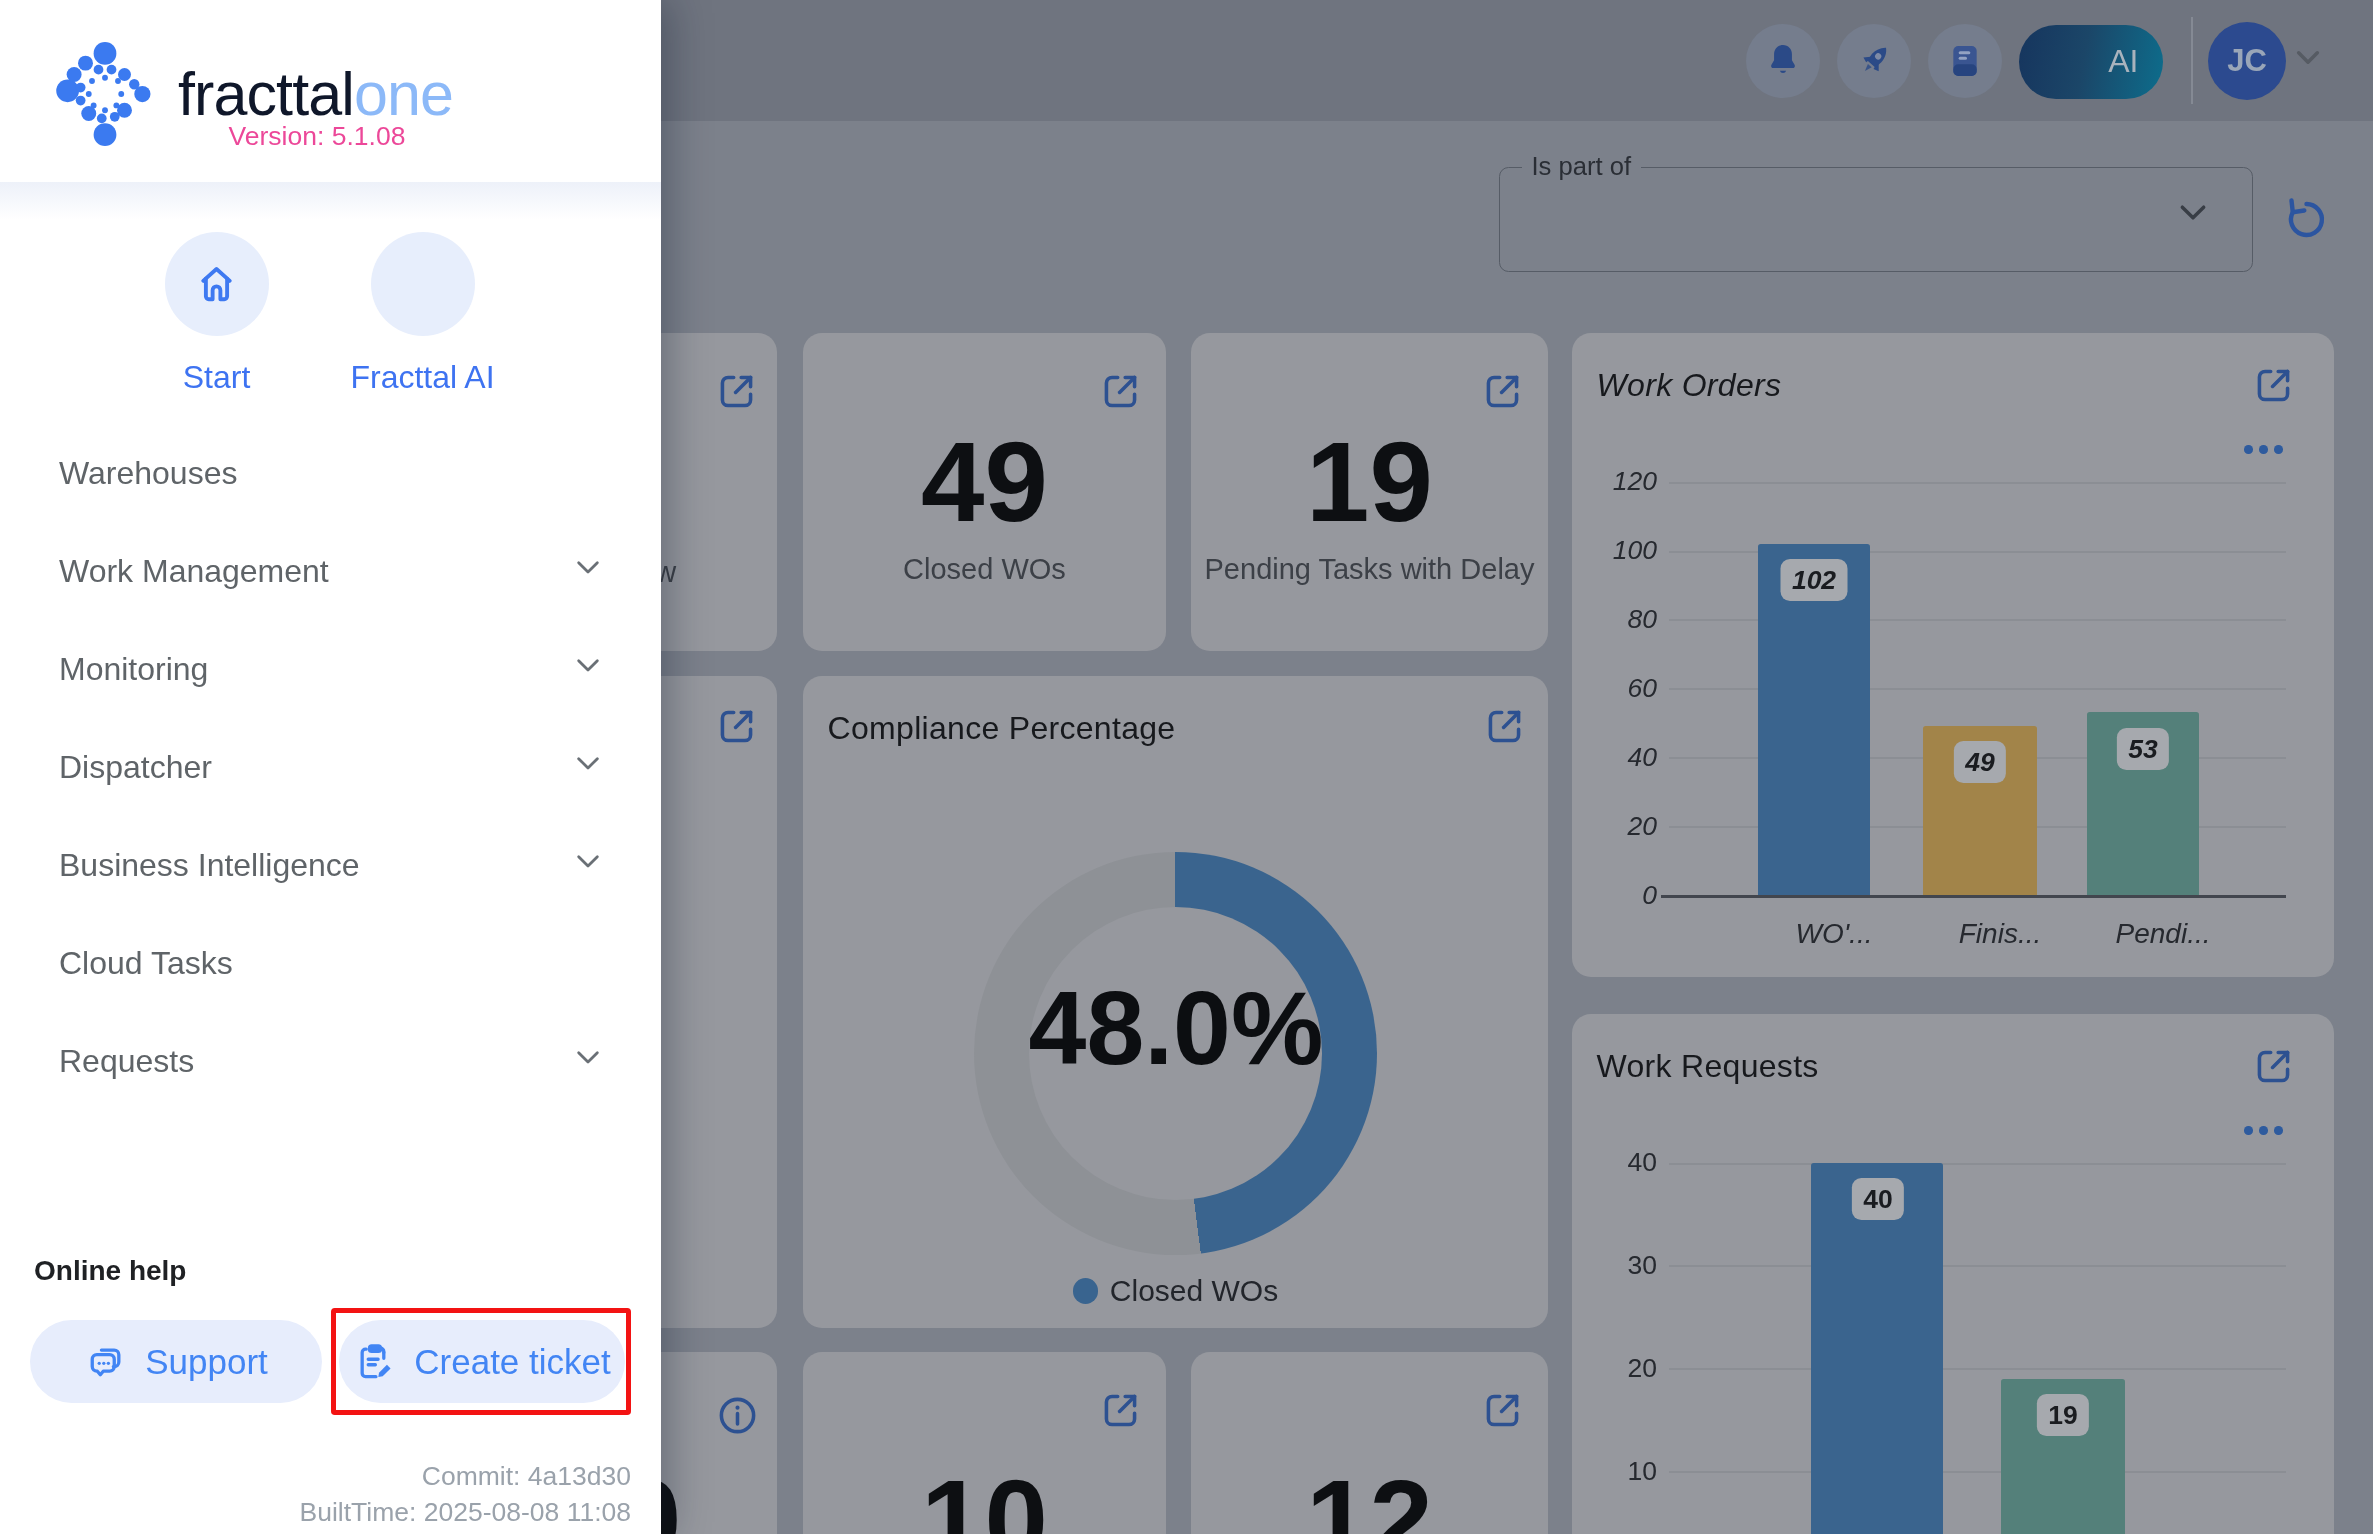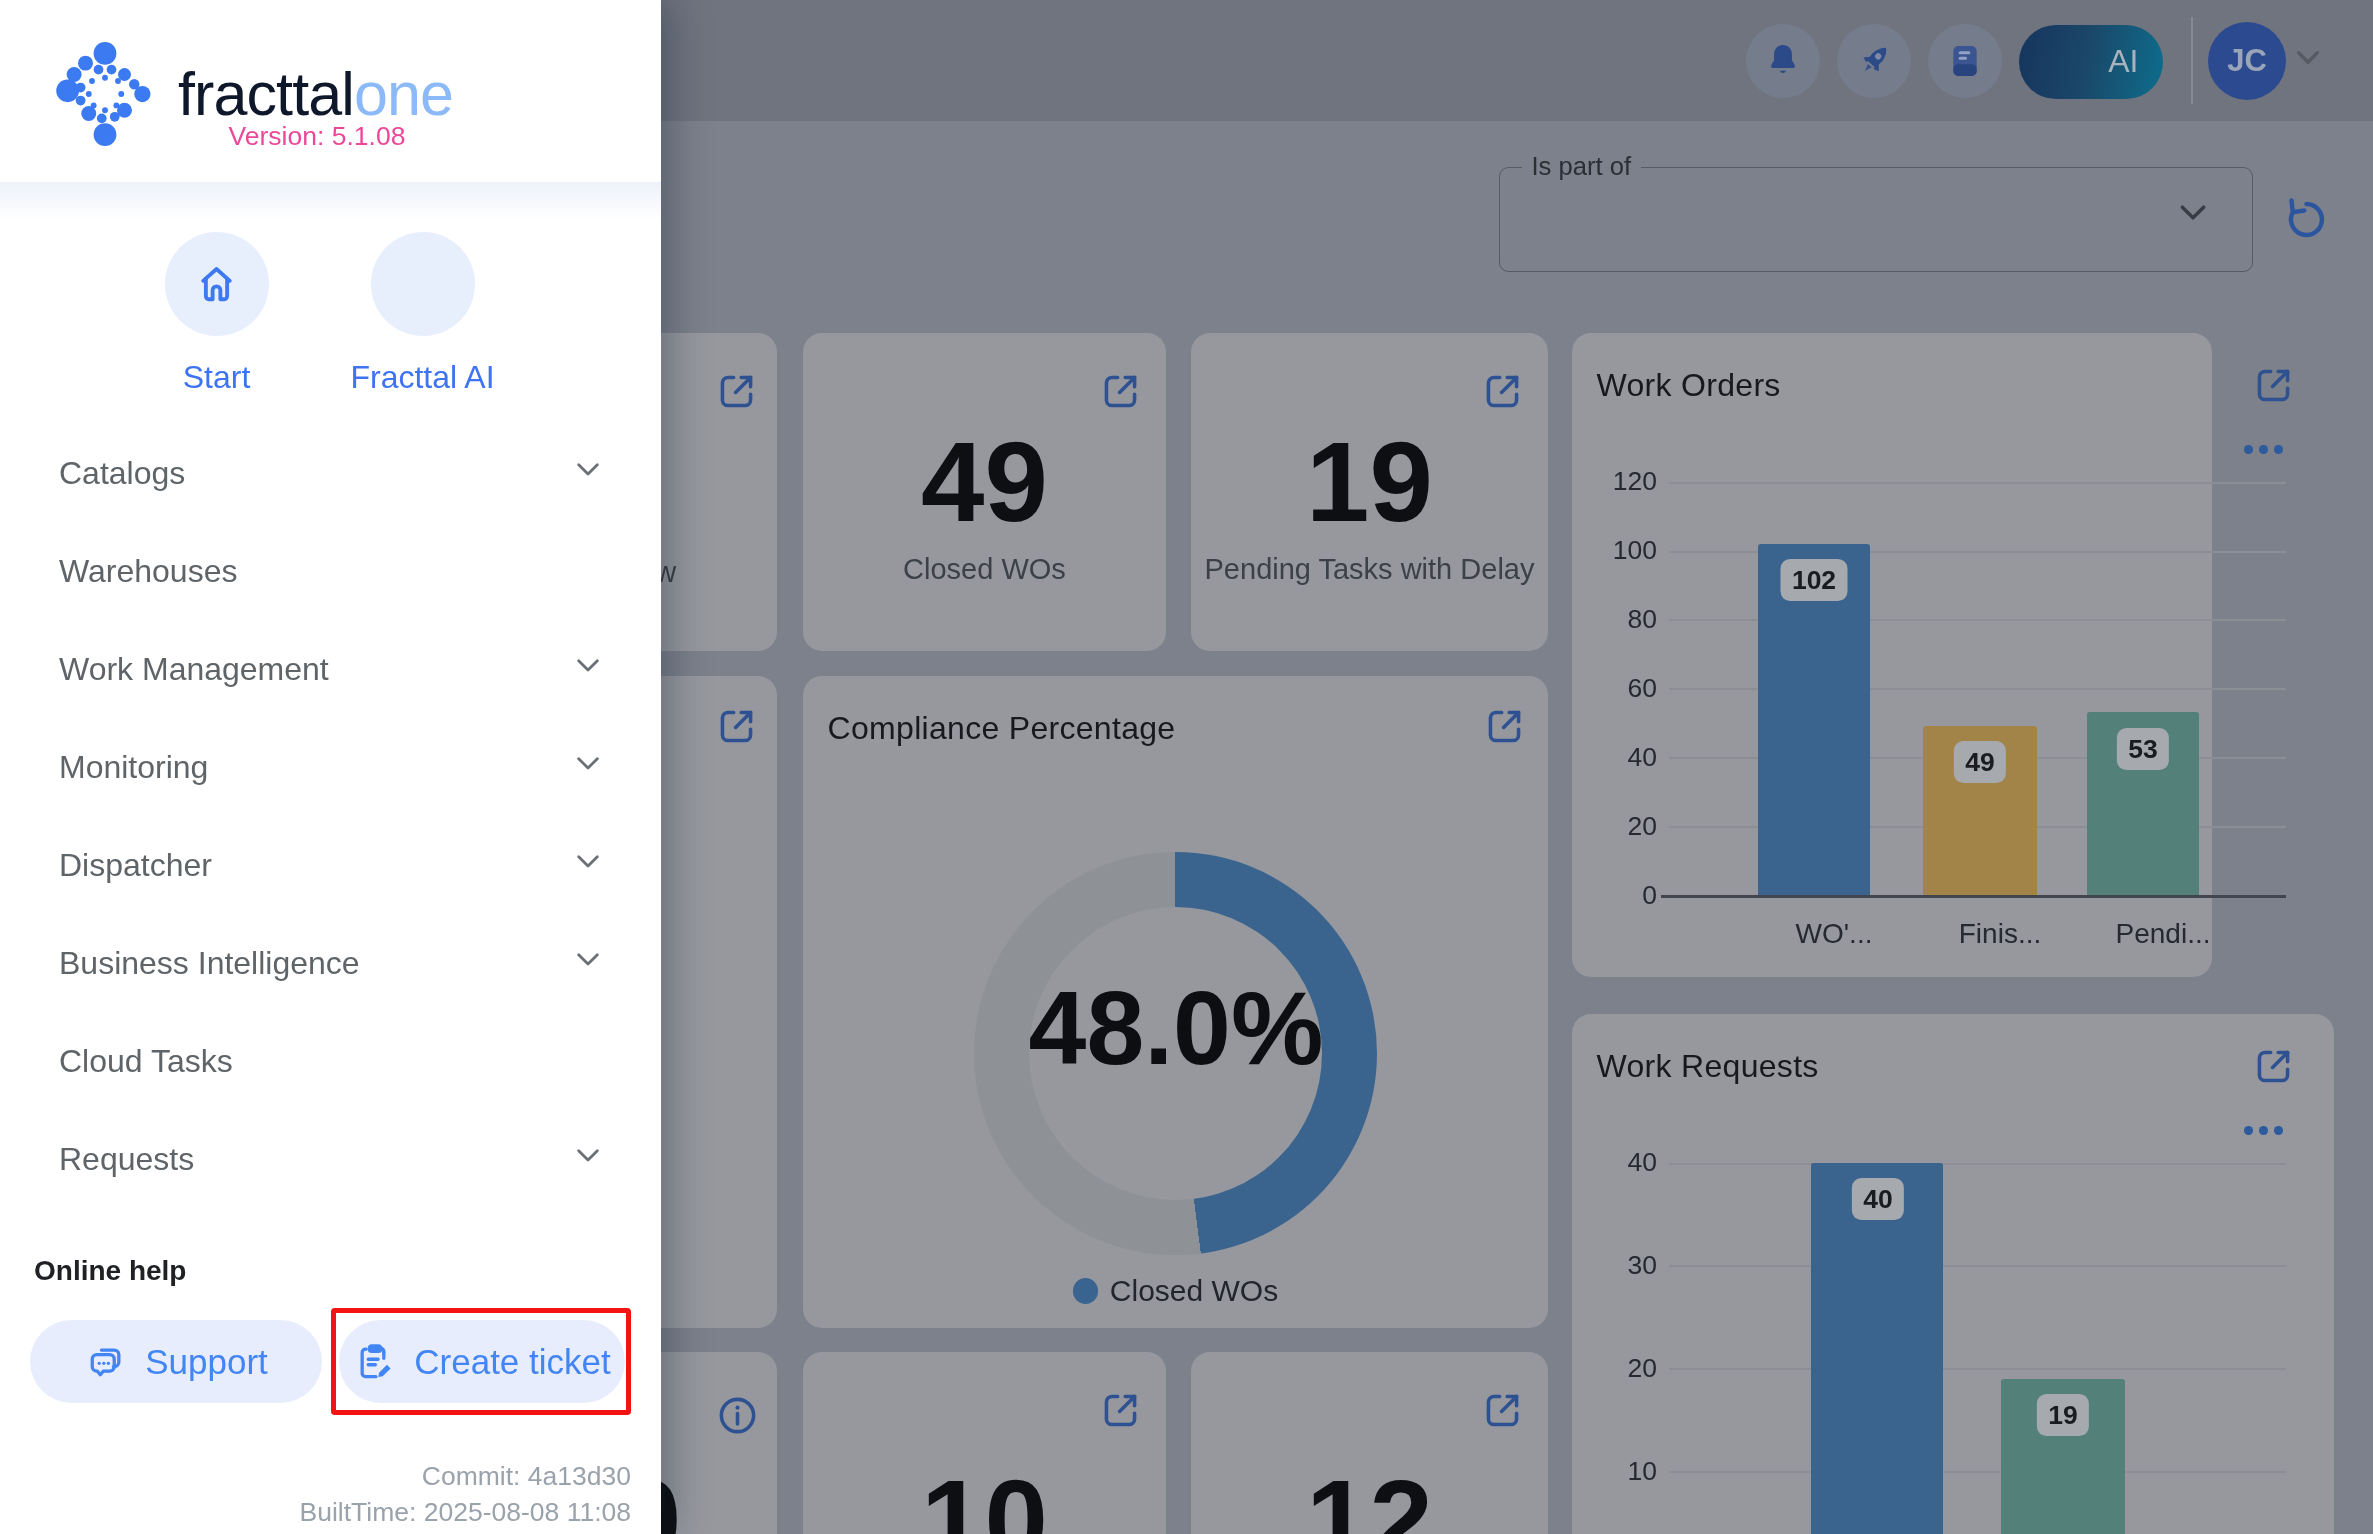--- a/index.html
+++ b/index.html
@@ -167,21 +167,21 @@
         <svg width="45" height="45" viewBox="0 0 24 24" fill="none" stroke="currentColor" stroke-width="1.9" stroke-linecap="round" stroke-linejoin="round">
           <path d="M19.5 13.5v3a3 3 0 0 1-3 3h-9a3 3 0 0 1-3-3v-9a3 3 0 0 1 3-3h3"></path>
           <path d="M14.5 4.5h5v5"></path>
           <path d="M19.5 4.5l-8 8"></path>
         </svg>
       </span>
     <div class="bignum" style="top:83px;">19</div>
     <div class="cardlabel" style="top:220px;">Pending Tasks with Delay</div>
   </div>
 
-  <div class="card" style="left:1572px;top:333px;width:640px;height:644px;">
+  <div class="card" style="left:1572px;top:333px;width:762px;height:644px;font-style:italic;">
     <div class="card-title">Work Orders</div>
     <span class="ext" style="left:679px;top:30px;">
         <svg width="45" height="45" viewBox="0 0 24 24" fill="none" stroke="currentColor" stroke-width="1.9" stroke-linecap="round" stroke-linejoin="round">
           <path d="M19.5 13.5v3a3 3 0 0 1-3 3h-9a3 3 0 0 1-3-3v-9a3 3 0 0 1 3-3h3"></path>
           <path d="M14.5 4.5h5v5"></path>
           <path d="M19.5 4.5l-8 8"></path>
         </svg>
       </span>
     <div class="dots" style="left:672px;top:112px;">
         <i></i>
@@ -354,28 +354,20 @@
     </div>
     <div class="qlabel">Start</div>
   </div>
   <div class="quick" style="left:328px;">
     <div class="qcircle"></div>
     <div class="qlabel">Fracttal AI</div>
   </div>
 
   <div id="menu">
       <div class="mrow">
-        <span>Catalogs</span>
-        <span class="chev">
-          <svg width="28" height="21" viewBox="0 0 24 16">
-            <polyline points="4,3 12,11 20,3" fill="none" stroke="#6a7076" stroke-width="2.4" stroke-linecap="round" stroke-linejoin="round"></polyline>
-          </svg>
-        </span>
-      </div>
-      <div class="mrow">
         <span>Warehouses</span>
       </div>
       <div class="mrow">
         <span>Work Management</span>
         <span class="chev">
           <svg width="28" height="21" viewBox="0 0 24 16">
             <polyline points="4,3 12,11 20,3" fill="none" stroke="#6a7076" stroke-width="2.4" stroke-linecap="round" stroke-linejoin="round"></polyline>
           </svg>
         </span>
       </div>

